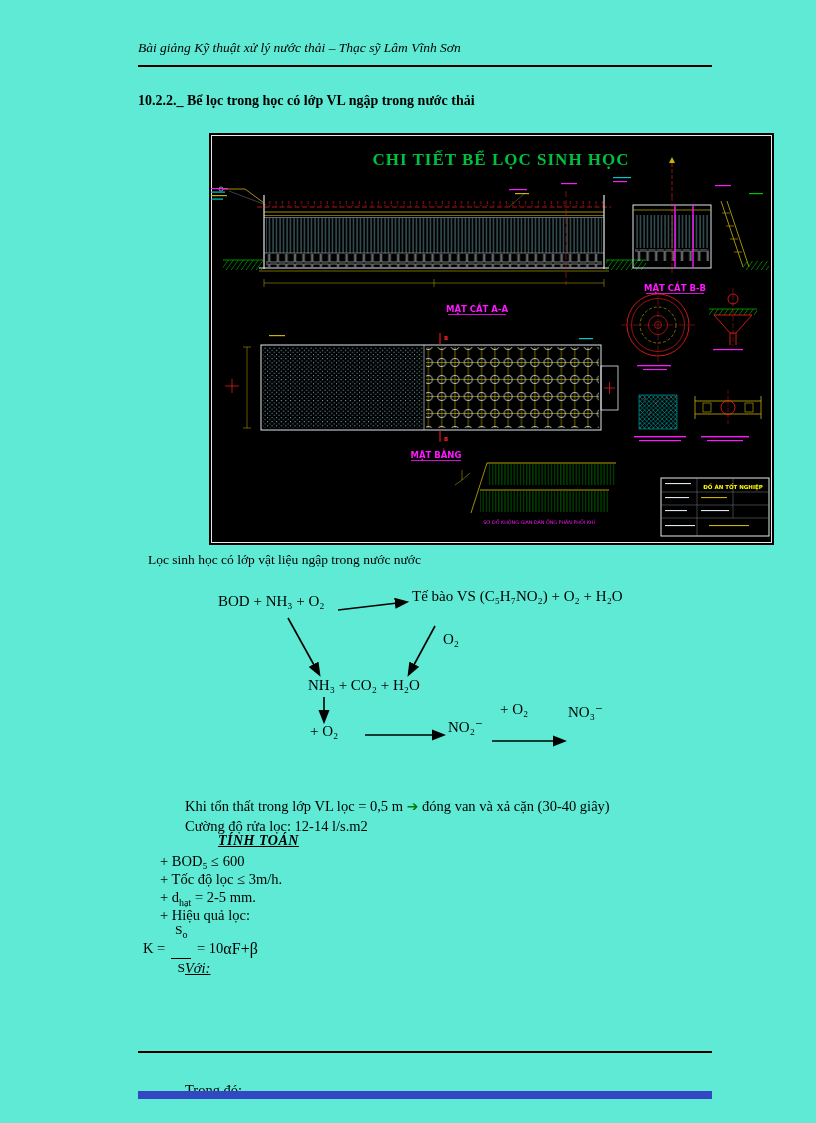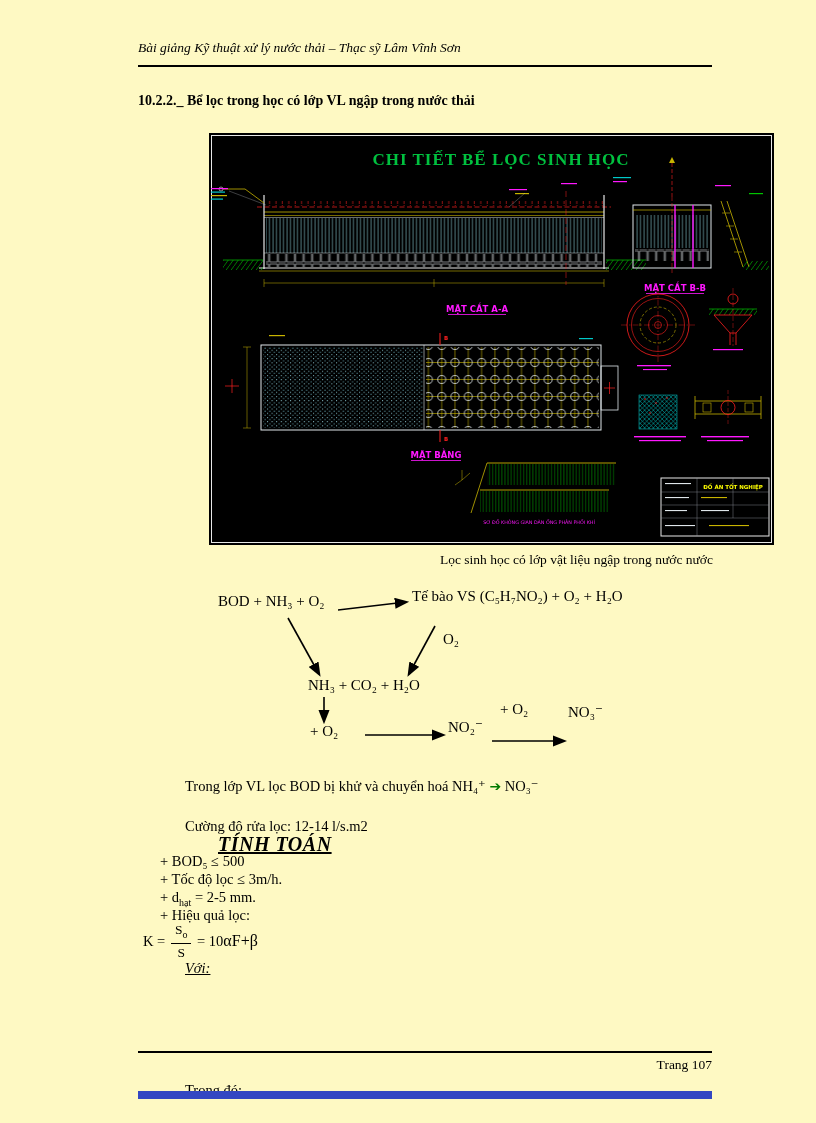--- a/index.html
+++ b/index.html
@@ -1,36 +1,36 @@
 <!DOCTYPE html>
 <html><head>
 <meta charset="utf-8">
 <style>
   html,body{margin:0;padding:0;background:#888;}
-  .page{position:relative;width:816px;height:1123px;background:#fef9c3;overflow:hidden;
+  .page{position:relative;width:816px;height:1123px;background:#5eead4;overflow:hidden;
         font-family:"Liberation Serif","DejaVu Serif",serif;color:#000;}
   .pre{white-space:pre-wrap;}
   .header{position:absolute;left:138px;top:40px;width:574px;font-style:italic;font-size:13.5px;
           padding-bottom:9px;border-bottom:2px solid #000;}
   .heading{position:absolute;left:138px;top:93px;width:574px;font-weight:bold;font-size:14px;}
   .figure{position:absolute;left:164px;top:133px;width:658px;height:412px;margin-left:45px;}
-  .caption{position:absolute;left:148px;top:552px;width:565px;text-align:right;font-size:13.5px;}
+  .caption{position:absolute;left:148px;top:552px;width:565px;text-align:left;font-size:13.5px;}
   .reaction{position:absolute;left:140px;top:585px;width:580px;height:192px;font-size:15px;text-align:center;}
   .rt{position:absolute;white-space:nowrap;}
   .arrows{position:absolute;left:0;top:0;pointer-events:none;}
   .tline{position:absolute;left:185px;font-size:14.5px;white-space:nowrap;}
   .item{position:absolute;left:160px;font-size:14.5px;white-space:nowrap;}
   .garrow{font-family:"DejaVu Sans",sans-serif;color:#007a00;font-weight:bold;font-size:14px;}
-  .calc-head{position:absolute;left:218px;top:833px;font-size:20px;font-weight:bold;font-style:italic;
+  .calc-head{position:absolute;left:218px;top:833px;font-size:14px;font-weight:bold;font-style:italic;
              text-decoration:underline;letter-spacing:0.5px;}
   .uline-bi{font-weight:normal;font-style:italic;text-decoration:underline;}
   .uline{text-decoration:underline;}
   .kline{position:absolute;left:143px;top:922px;display:flex;align-items:center;font-size:14.5px;}
   .frac{display:inline-flex;flex-direction:column;text-align:center;margin:0 2px;font-size:13.5px;}
-  .frac .num{border-bottom:1.2px solid #000;padding:0 4px 3px 4px;text-align:right;}
+  .frac .num{border-bottom:1.2px solid #000;padding:0 4px 18px 4px;text-align:right;}
   .frac .den{padding-top:1px;}
   sup{font-size:16px;} sub{font-size:10px;}
   .footer-line{position:absolute;left:138px;top:1051px;width:574px;border-top:2px solid #000;}
   .footer{position:absolute;left:138px;top:1057px;width:574px;text-align:right;font-size:13.5px;}
   .blue-bar{position:absolute;left:138px;top:1091px;width:574px;height:8px;background:#3347c2;}
   svg text{font-family:"DejaVu Sans",sans-serif;}
   svg text.ser{font-family:"Liberation Serif","DejaVu Serif",serif;}
 </style>
 </head>
 <body>
@@ -265,28 +265,28 @@
     <span class="rt" style="left:78px;top:8px">BOD  + NH₃ + O₂</span>
     <span class="rt" style="left:272px;top:3px">Tế bào VS (C₅H₇NO₂) + O₂ + H₂O</span>
     <span class="rt" style="left:303px;top:46px">O₂</span>
     <span class="rt" style="left:168px;top:92px">NH₃ + CO₂ + H₂O</span>
     <span class="rt" style="left:170px;top:138px">+ O₂</span>
     <span class="rt" style="left:308px;top:133px">NO₂⁻</span>
     <span class="rt" style="left:360px;top:116px">+ O₂</span>
     <span class="rt" style="left:428px;top:118px">NO₃⁻</span>
   </div>
 
-  <div class="tline" style="top:778px">
-    <span class="pre">Trong lớp VL lọc BOD bị khử và chuyển hoá NH₄⁺ </span><span class="garrow">➔</span><span class="pre"> NO₃⁻</span>
+  <div class="tline" style="top:798px">
+    <span class="pre">Khi tổn thất trong lớp VL lọc = 0,5 m </span><span class="garrow">➔</span><span class="pre"> đóng van và xả cặn (30-40 giây)</span>
   </div>
   <div class="tline" style="top:818px">Cường độ rửa lọc: 12-14 l/s.m2</div>
 
   <div class="calc-head">TÍNH TOÁN</div>
 
-  <div class="item" style="top:853px">+ BOD₅ ≤ 500</div>
+  <div class="item" style="top:853px">+ BOD₅ ≤ 600</div>
   <div class="item" style="top:871px">+ Tốc độ lọc ≤ 3m/h.</div>
   <div class="item" style="top:889px">
     <span>+ d</span><sub>hạt</sub><span class="pre"> = 2-5 mm.</span>
   </div>
   <div class="item" style="top:907px">+ Hiệu quả lọc:</div>
 
   <div class="kline">
     <span class="pre">K = </span>
     <span class="frac">
       <span class="num"><span>S</span><sub>o</sub></span>
@@ -295,16 +295,15 @@
     <span class="pre"> = 10</span>
       <sup>αF+β</sup>
   </div>
 
   <div class="tline uline-bi" style="top:960px">Với:</div>
 
 
   <div class="tline uline" style="top:1082px">Trong đó:</div>
 
   <div class="footer-line"></div>
-  <div class="footer">Trang 107</div>
   <div class="blue-bar"></div>
 
 </div>
 
 </body></html>

